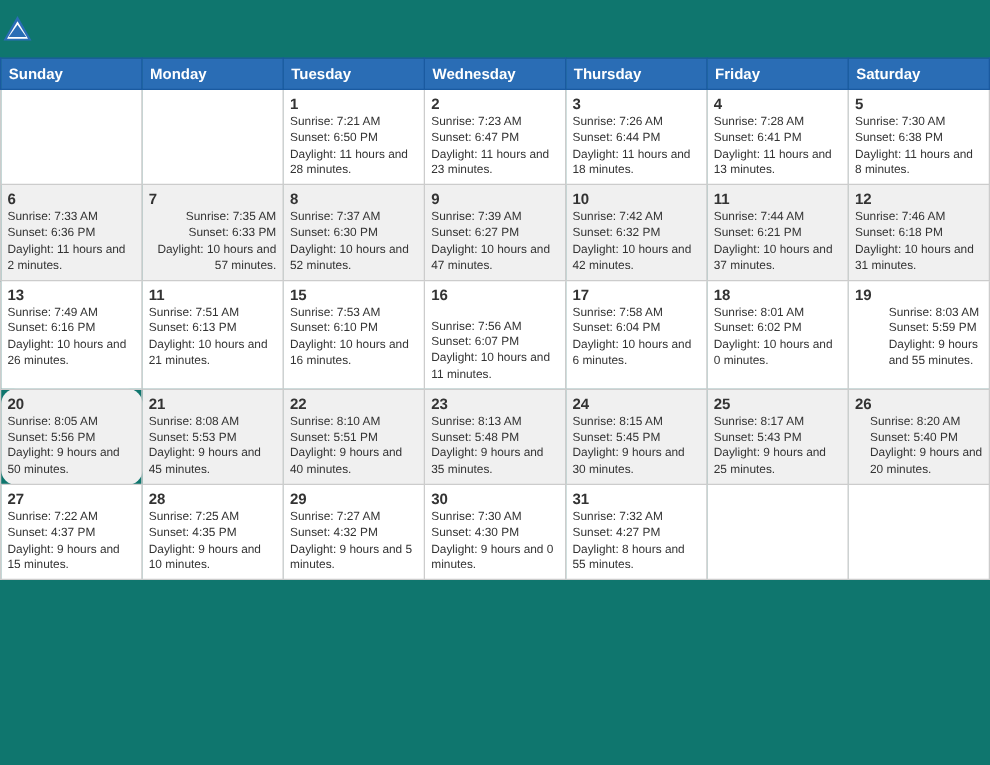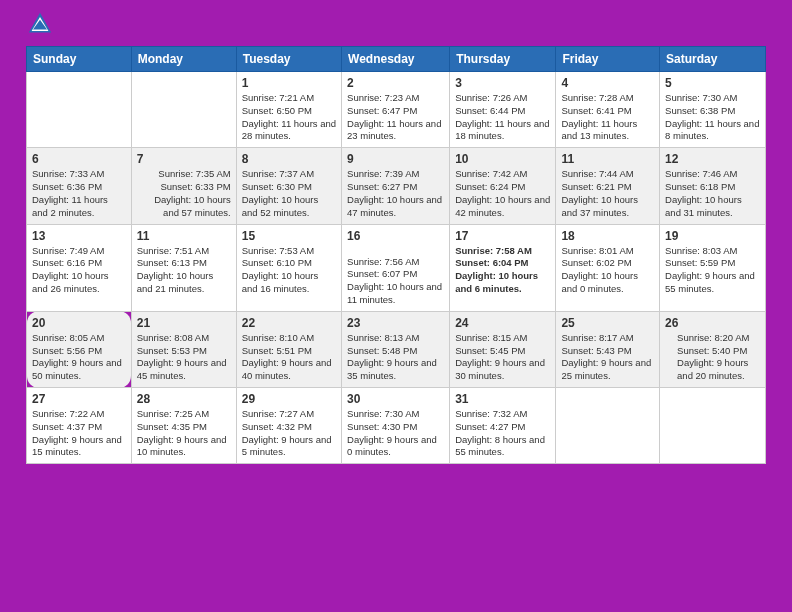--- a/index.html
+++ b/index.html
@@ -6,22 +6,22 @@
     body {
       font-family: Arial, sans-serif;
       background: #fff;
       width: 792px;
       height: 612px;
       overflow: hidden;
     }
     .page {
       width: 792px;
       height: 612px;
-      background: #a21caf;
-      padding: 10px 26px;
+      background: #0f766e;
+      padding: 10px 0;
     }
     .header {
       display: flex;
       justify-content: space-between;
       align-items: flex-start;
       margin-bottom: 8px;
     }
     .logo {
       display: flex;
       align-items: center;
@@ -190,21 +190,21 @@
           </td>
           <td style="background: rgb(240, 240, 240);">
             <span class="day-num">9</span>
             <div class="day-info" style="white-space: pre-line;">Sunrise: 7:39 AM
 Sunset: 6:27 PM
 Daylight: 10 hours and 47 minutes.</div>
           </td>
           <td style="background: rgb(240, 240, 240);">
             <span class="day-num">10</span>
             <div class="day-info" style="white-space: pre-line;">Sunrise: 7:42 AM
-Sunset: 6:24 PM
+Sunset: 6:32 PM
 Daylight: 10 hours and 42 minutes.</div>
           </td>
           <td style="background: rgb(240, 240, 240);">
             <span class="day-num">11</span>
             <div class="day-info" style="white-space: pre-line;">Sunrise: 7:44 AM
 Sunset: 6:21 PM
 Daylight: 10 hours and 37 minutes.</div>
           </td>
           <td style="background: rgb(240, 240, 240);">
             <span class="day-num">12</span>
@@ -233,33 +233,33 @@
 Daylight: 10 hours and 16 minutes.</div>
           </td>
           <td style="background: rgb(255, 255, 255);">
             <span class="day-num">16</span>
             <div class="day-info" style="white-space: pre-line; margin-top: 13px;">Sunrise: 7:56 AM
 Sunset: 6:07 PM
 Daylight: 10 hours and 11 minutes.</div>
           </td>
           <td style="background: rgb(255, 255, 255); margin-top: 18px;">
             <span class="day-num">17</span>
-            <div class="day-info" style="white-space: pre-line; font-weight: bold;">Sunrise: 7:58 AM
+            <div class="day-info" style="white-space: pre-line;">Sunrise: 7:58 AM
 Sunset: 6:04 PM
 Daylight: 10 hours and 6 minutes.</div>
           </td>
           <td style="background: rgb(255, 255, 255);">
             <span class="day-num">18</span>
             <div class="day-info" style="white-space: pre-line;">Sunrise: 8:01 AM
 Sunset: 6:02 PM
 Daylight: 10 hours and 0 minutes.</div>
           </td>
           <td style="background: rgb(255, 255, 255);">
             <span class="day-num">19</span>
-            <div class="day-info" style="white-space: pre-line;">Sunrise: 8:03 AM
+            <div class="day-info" style="white-space: pre-line; margin-left: 27px;">Sunrise: 8:03 AM
 Sunset: 5:59 PM
 Daylight: 9 hours and 55 minutes.</div>
           </td>
         </tr>
         <tr>
           <td style="background: rgb(240, 240, 240); border-radius: 12px;">
             <span class="day-num">20</span>
             <div class="day-info" style="white-space: pre-line;">Sunrise: 8:05 AM
 Sunset: 5:56 PM
 Daylight: 9 hours and 50 minutes.</div>

